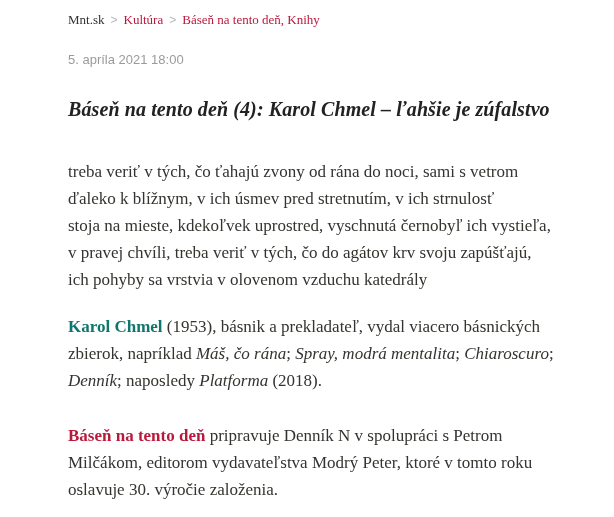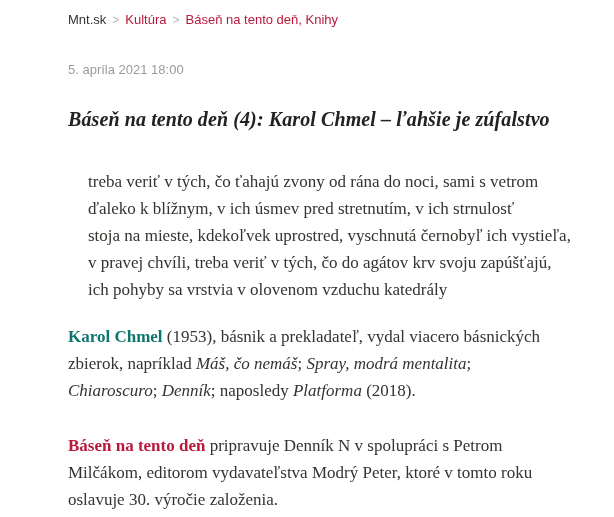--- a/index.html
+++ b/index.html
@@ -20,31 +20,32 @@
   
   .breadcrumb {
     font-size: 13px;
     line-height: 14px;
     color: #333230;
     white-space: nowrap;
   }
   .breadcrumb a {
     text-decoration: none;
     cursor: pointer;
+    font-family: Liberation Serif, serif;
   }
   .crumb-home { color: #333230; }
   .crumb-sep {
     color: #b5b5b5;
     margin: 0 6px;
     font-size: 12px;
   }
   .crumb-link { color: #b9193c; }
   
   .pub-date {
-    margin-top: 35px;
+    margin-top: 25px;
     font-size: 13px;
     line-height: 15px;
     color: #9b9b9b;
   }
   
   .article-title {
     margin: 30px 0 0 0;
     font-family: "Liberation Serif", "DejaVu Serif", serif;
     font-weight: 700;
     font-size: 20px;
@@ -56,21 +57,20 @@
   }
   
   .serif {
     font-family: "Liberation Serif", "DejaVu Serif", serif;
     font-size: 17px;
     line-height: 27px;
     color: #34332f;
   }
   .poem {
     margin-top: 37px;
-    margin-left: 20px;
   }
   .poem-line { white-space: nowrap; }
   .author-bio {
     margin: 20px 0 0 0;
     max-width: 488px;
   }
   .author-bio strong { color: #0f766e; }
   .series-note {
     margin: 28px 0 0 0;
     max-width: 488px;
@@ -96,17 +96,17 @@
   <h1 class="article-title">Báseň na tento deň (4): Karol Chmel – ľahšie je zúfalstvo</h1>
 
   <div class="serif poem">
     <div class="poem-line">treba veriť v tých, čo ťahajú zvony od rána do noci, sami s vetrom</div>
     <div class="poem-line">ďaleko k blížnym, v ich úsmev pred stretnutím, v ich strnulosť</div>
     <div class="poem-line">stoja na mieste, kdekoľvek uprostred, vyschnutá černobyľ ich vystieľa,</div>
     <div class="poem-line">v pravej chvíli, treba veriť v tých, čo do agátov krv svoju zapúšťajú,</div>
     <div class="poem-line">ich pohyby sa vrstvia v olovenom vzduchu katedrály</div>
   </div>
 
-  <p class="serif author-bio"><strong>Karol Chmel</strong><span> (1953), básnik a prekladateľ, vydal viacero básnických zbierok, napríklad </span><em>Máš, čo nemáš</em><span>; </span><em>Spray, modrá mentalita</em><span>; </span><em>Chiaroscuro</em><span>; </span><em>Denník</em><span>; naposledy </span><em>Platforma</em><span> (2018).</span></p>
+  <p class="serif author-bio"><strong>Karol Chmel</strong><span> (1953), básnik a prekladateľ, vydal viacero básnických zbierok, napríklad </span><em>Máš, čo rána</em><span>; </span><em>Spray, modrá mentalita</em><span>; </span><em>Chiaroscuro</em><span>; </span><em>Denník</em><span>; naposledy </span><em>Platforma</em><span> (2018).</span></p>
 
   <p class="serif series-note"><a class="series-link" href="#">Báseň na tento deň</a><span> pripravuje Denník N v spolupráci s Petrom Milčákom, editorom vydavateľstva Modrý Peter, ktoré v tomto roku oslavuje 30. výročie založenia.</span></p>
 
 </div>
 
 </body></html>

